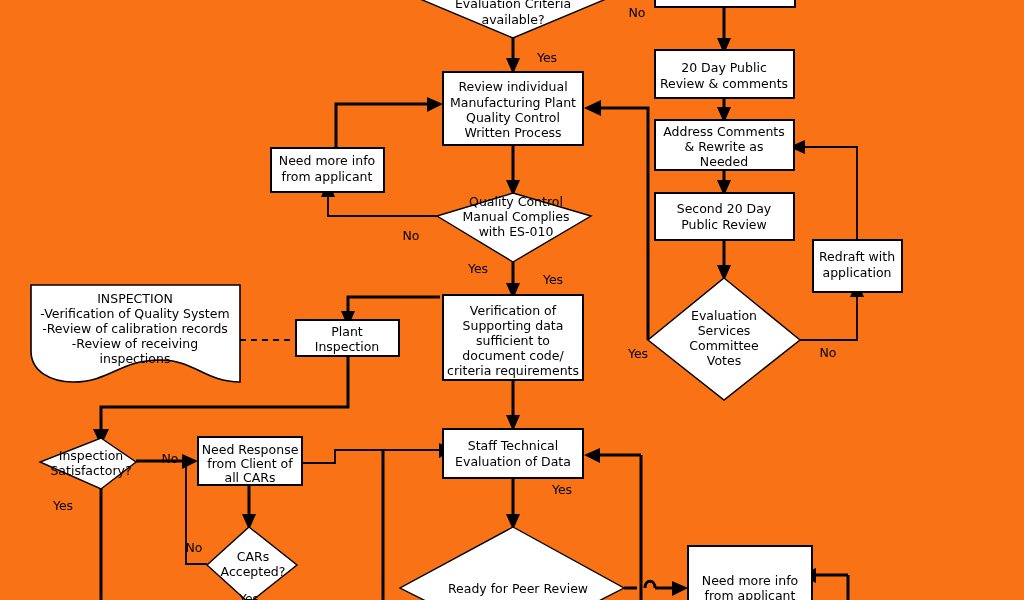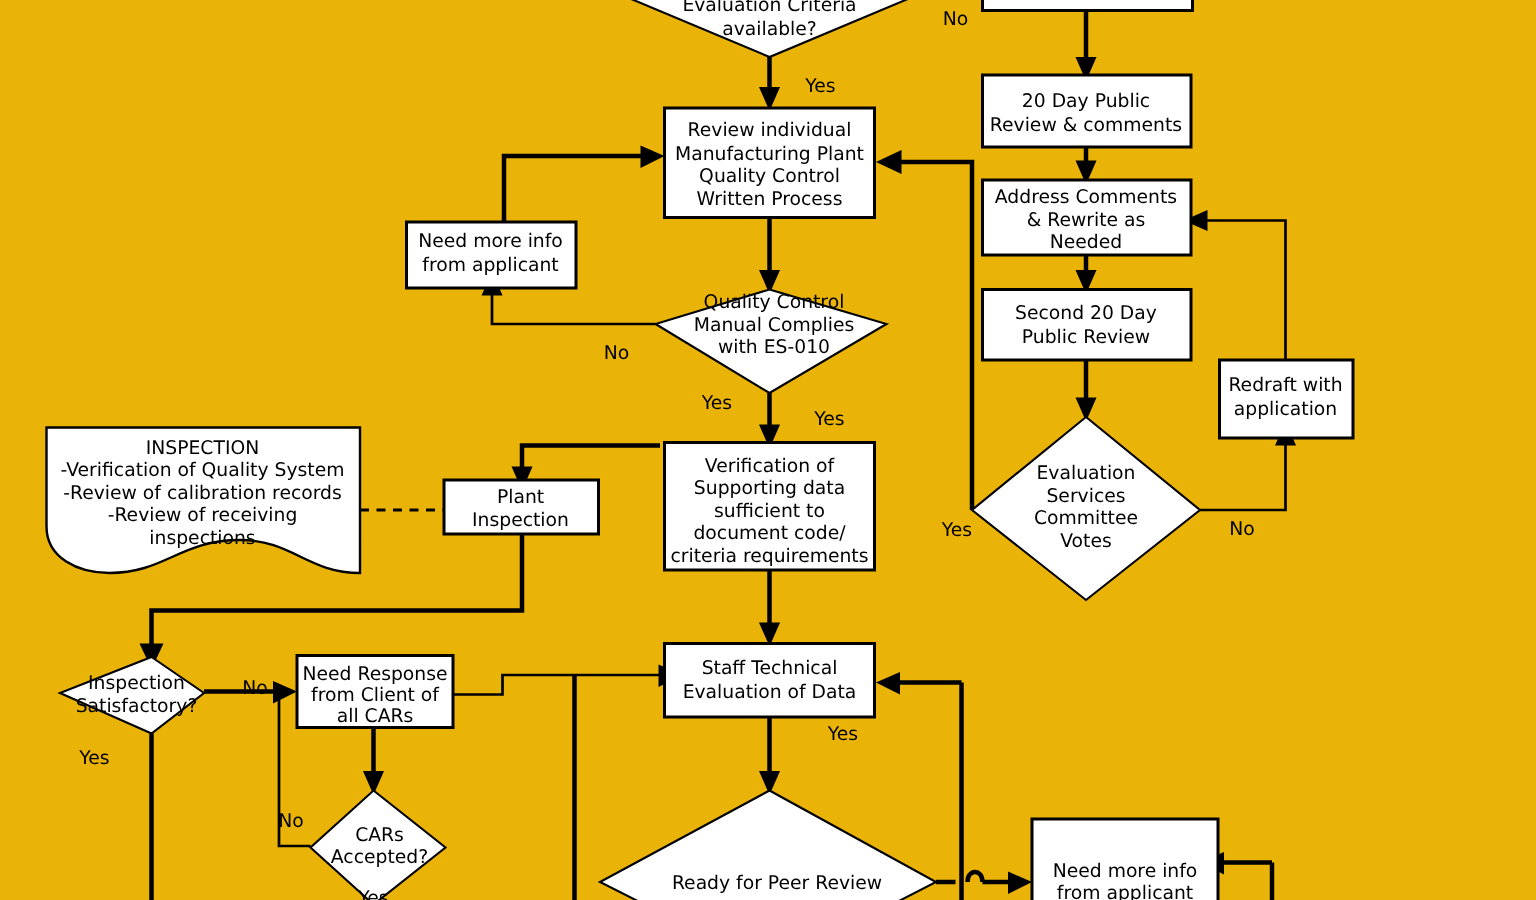--- a/index.html
+++ b/index.html
@@ -4,21 +4,21 @@
 <style>
   html, body {
     margin: 0;
     padding: 0;
     background: #ffffff;
   }
   #canvas-wrap {
     position: relative;
     width: 1024px;
     height: 600px;
-    background: #eab308;
+    background: #f97316;
     overflow: hidden;
     font-family: "DejaVu Sans", sans-serif;
   }
   svg#flow {
     position: absolute;
     left: 0; top: 0;
     width: 1024px;
     height: 600px;
     display: block;
   }

